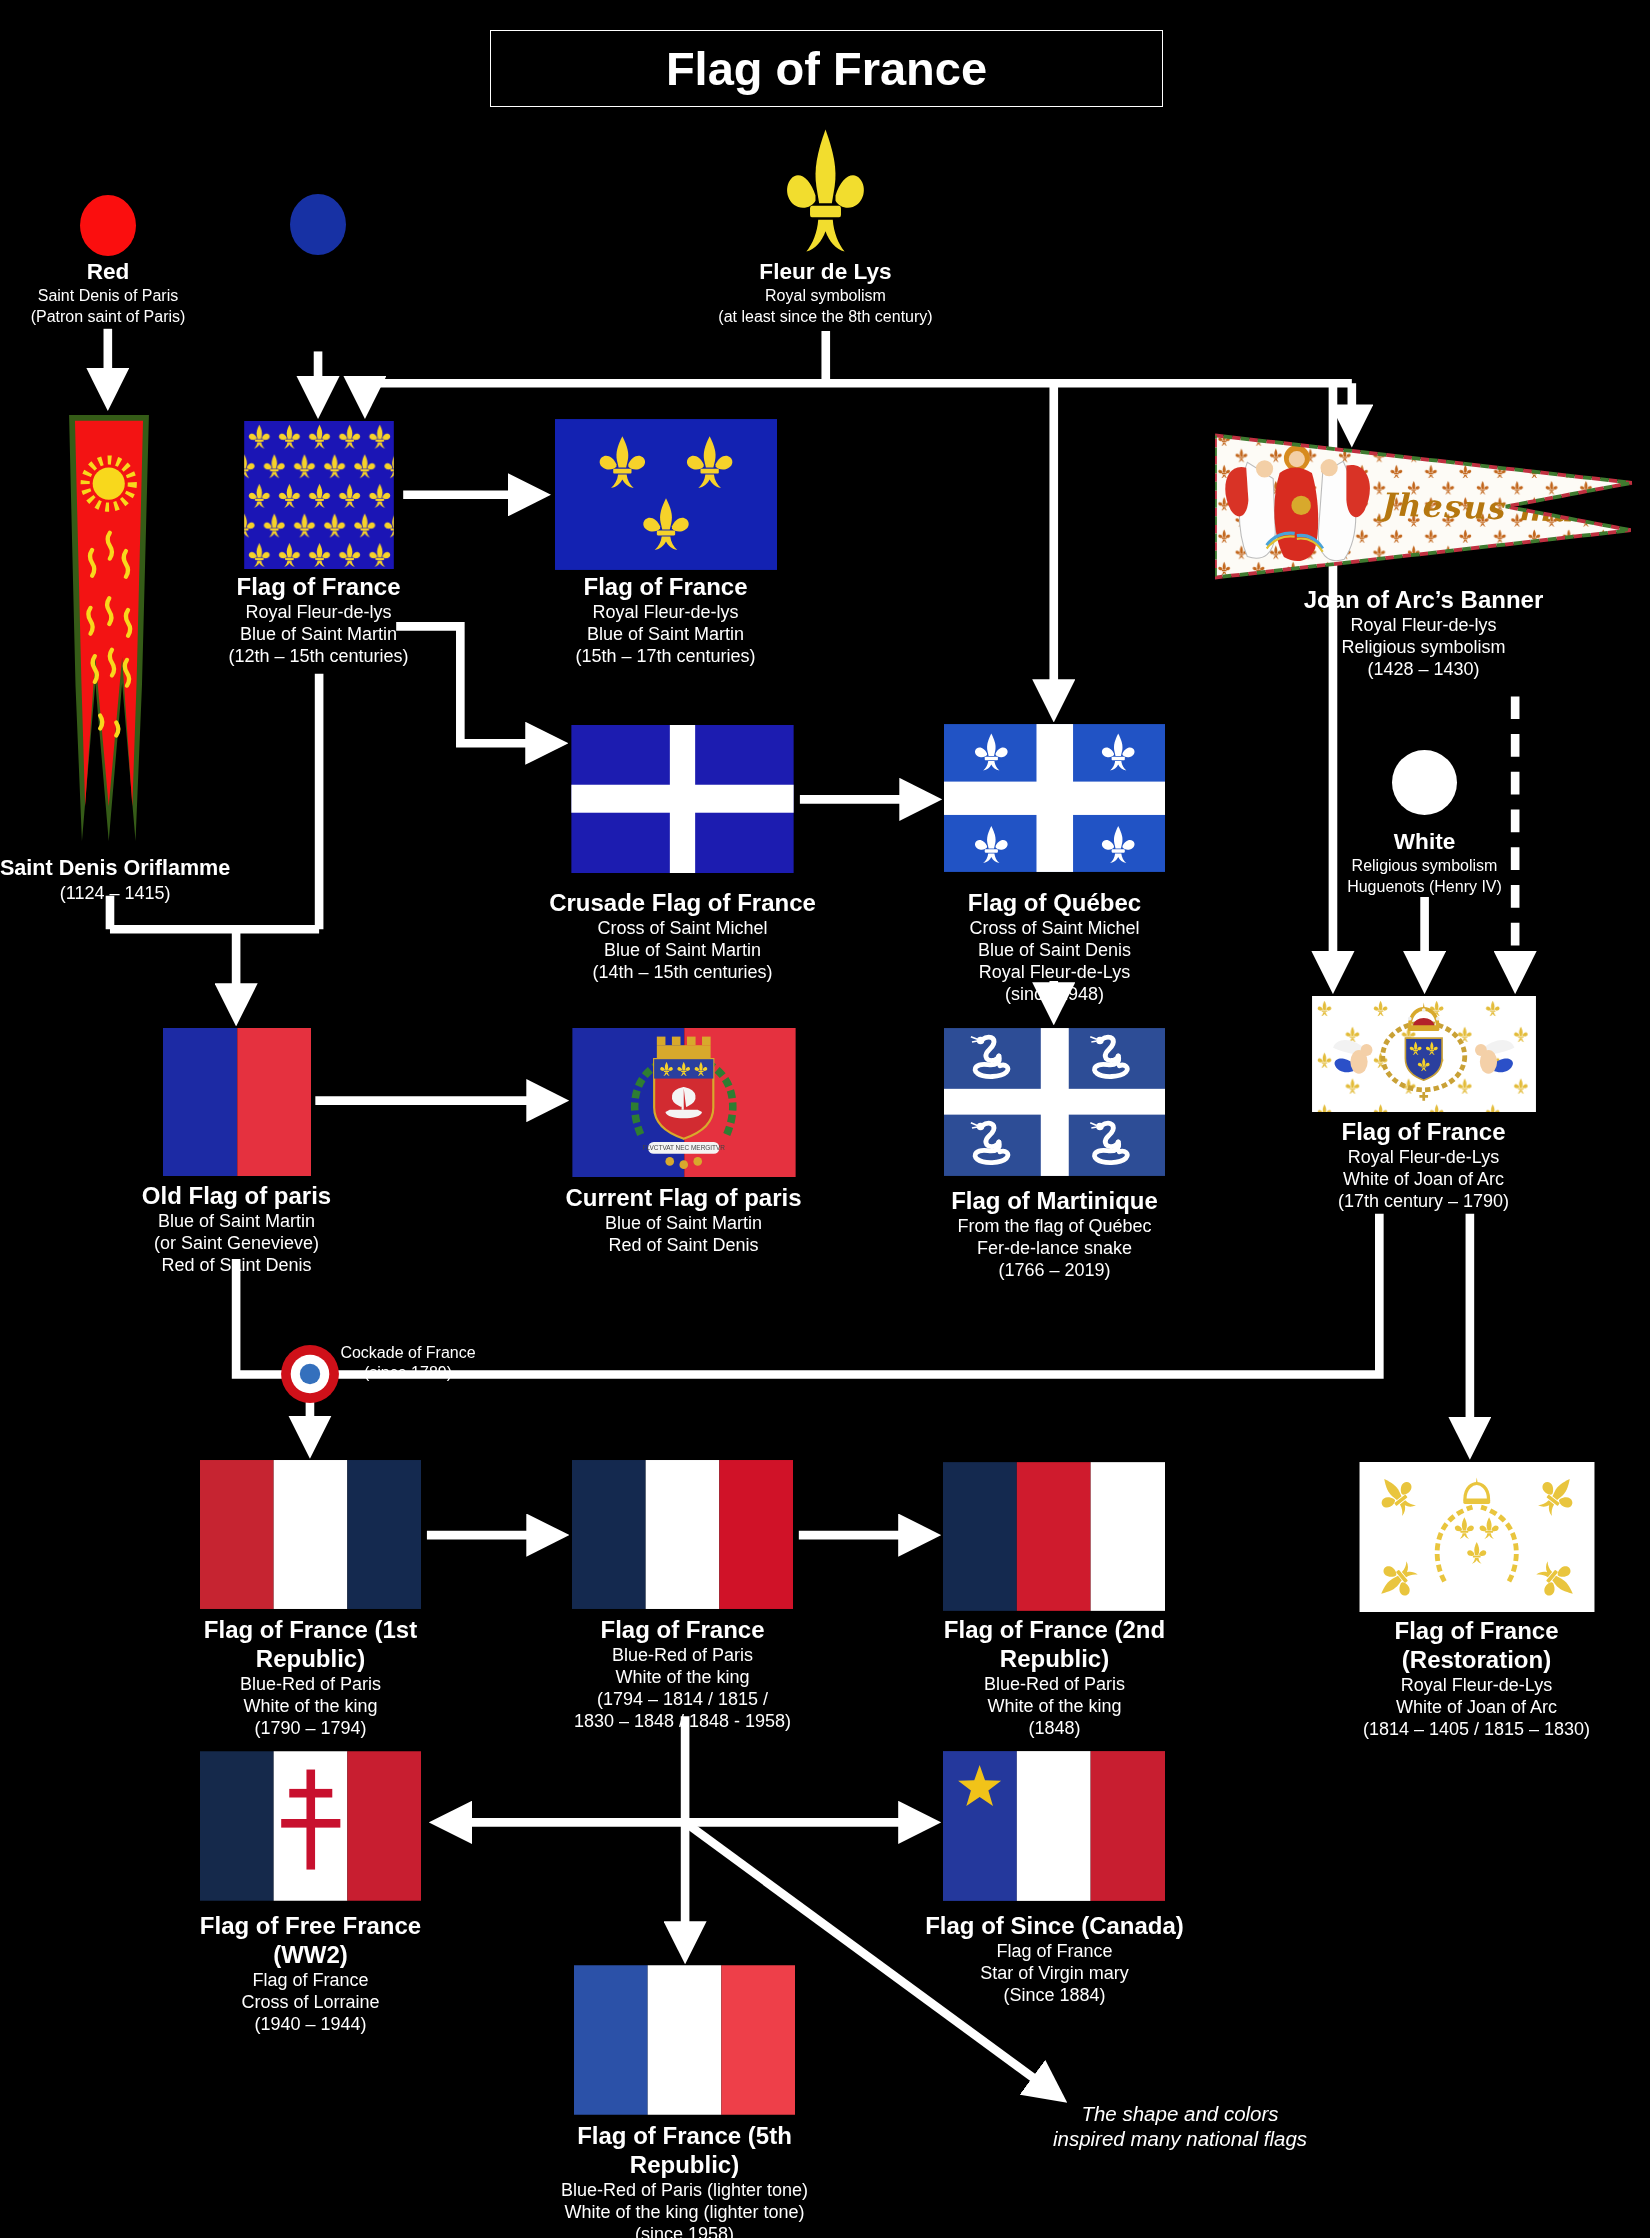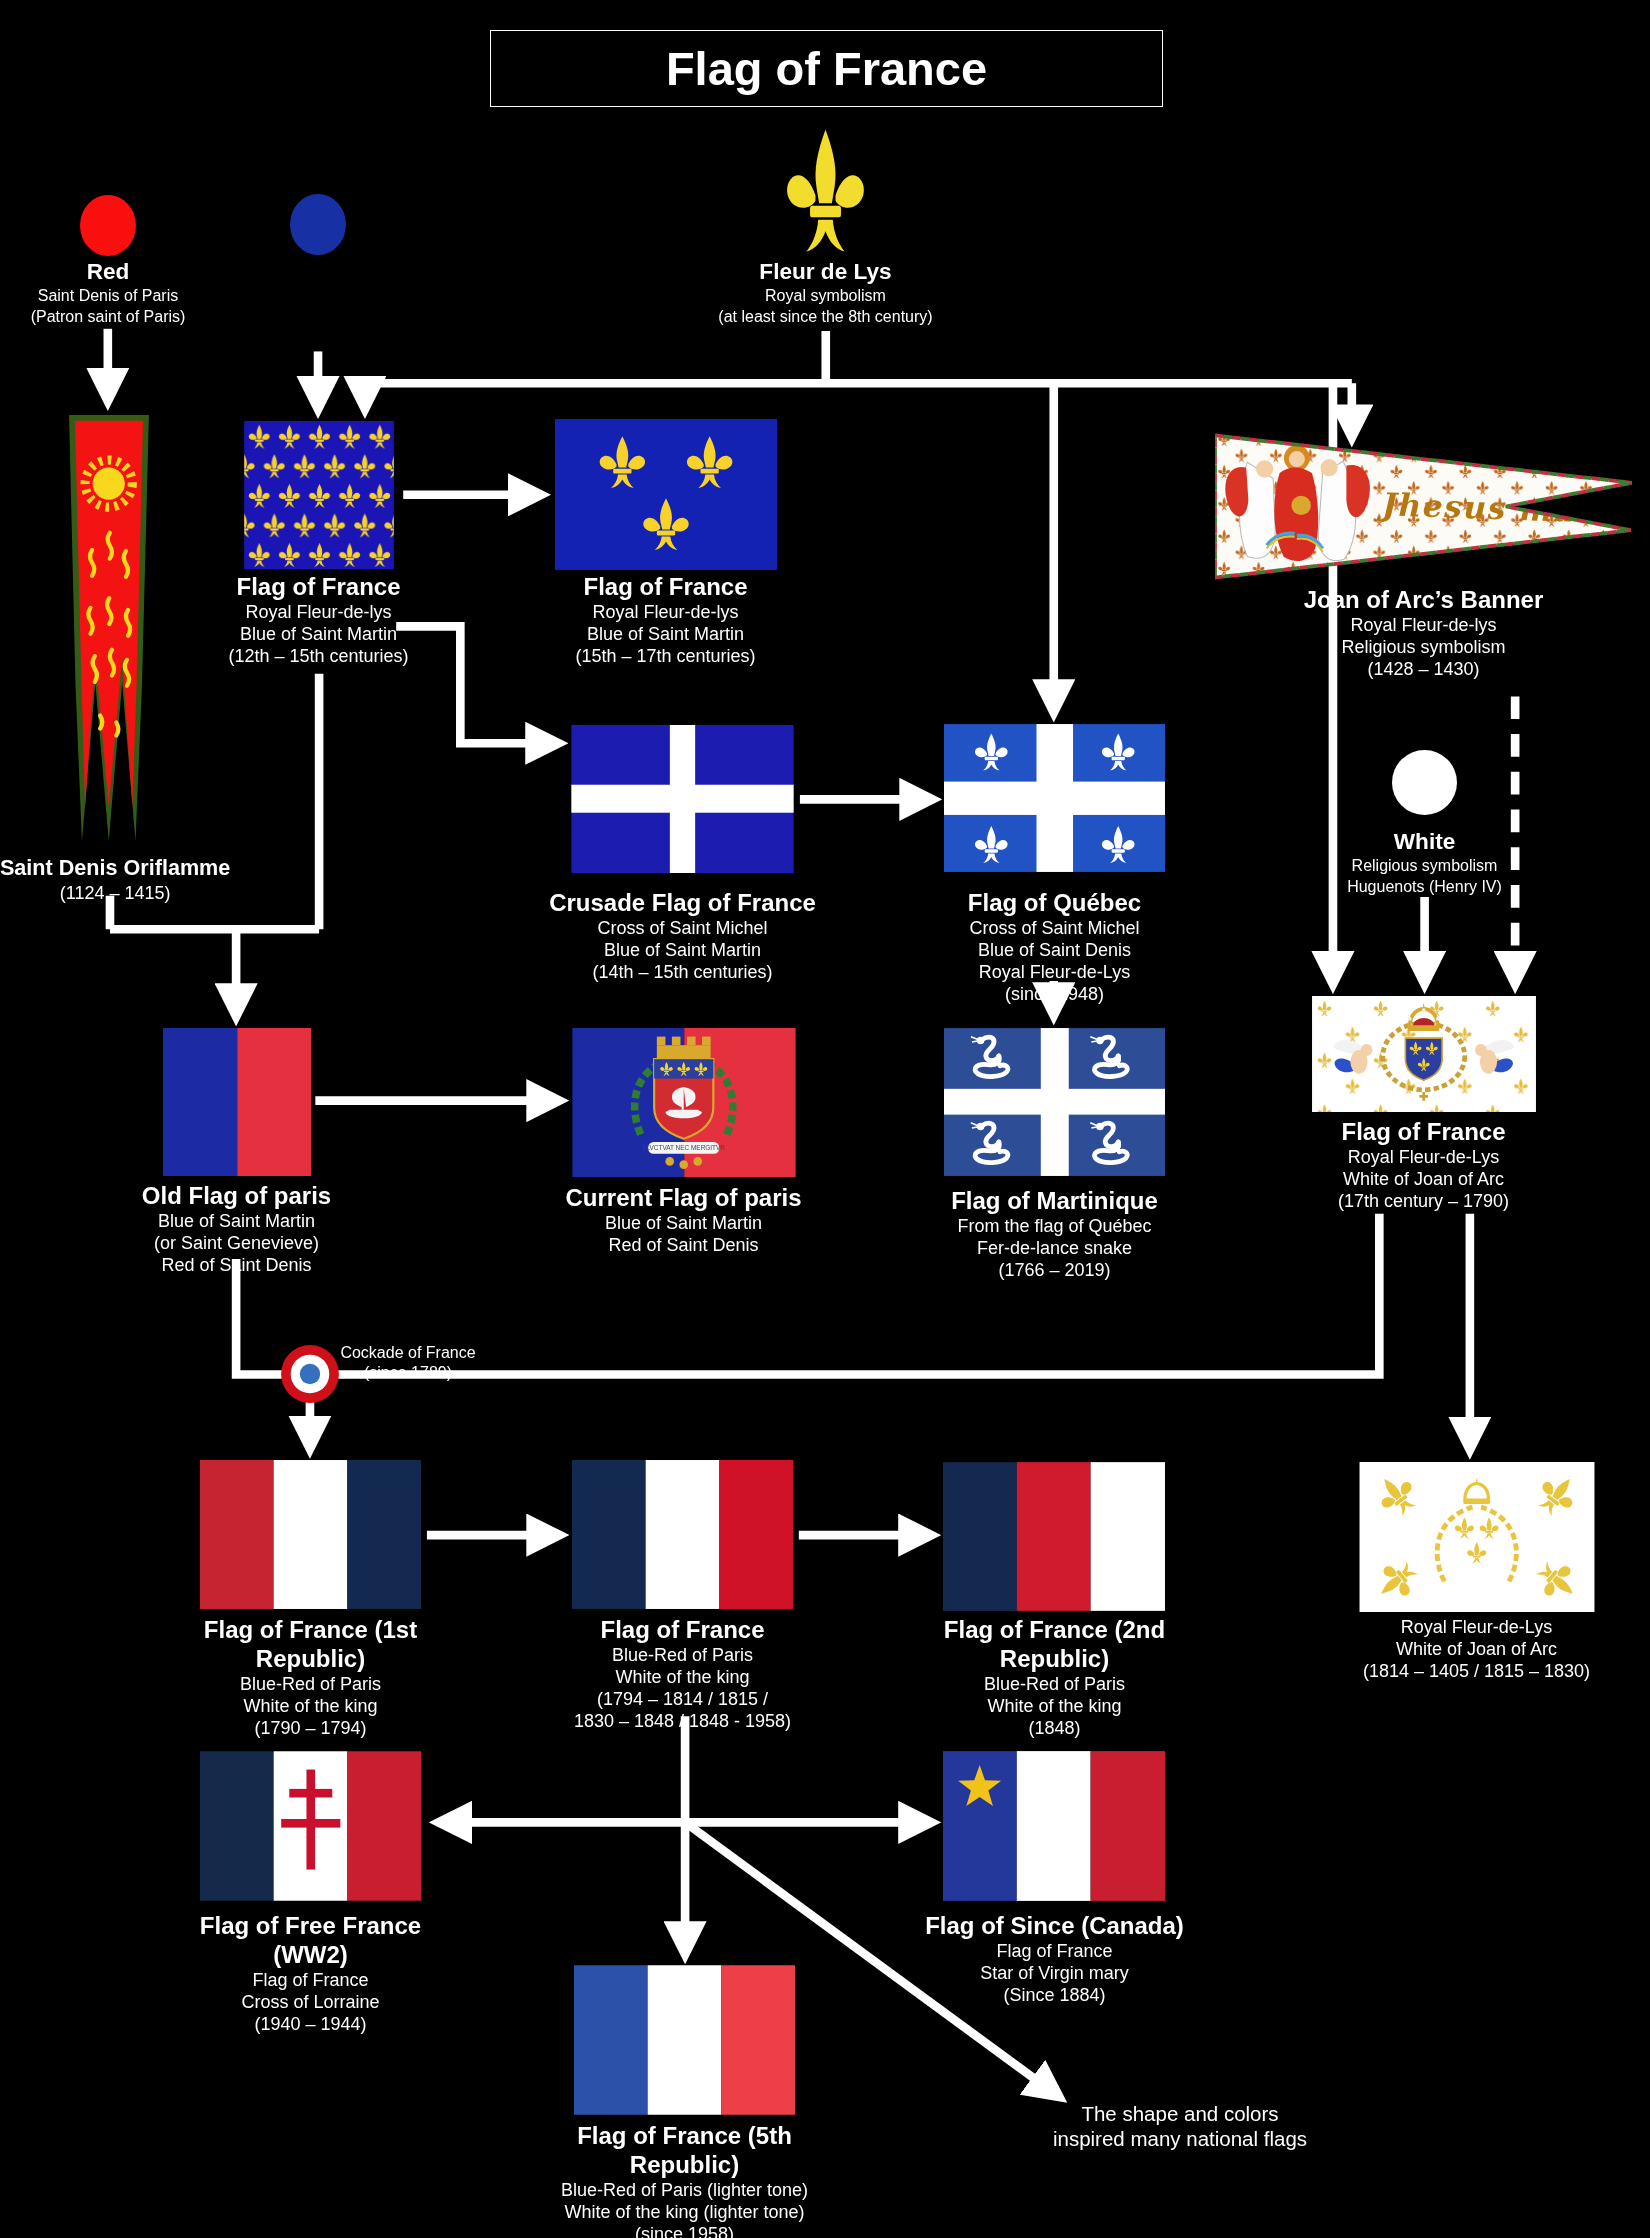--- a/index.html
+++ b/index.html
@@ -10,21 +10,21 @@
   .titlebox{position:absolute;left:490px;top:30px;width:671px;height:75px;border:1.6px solid #fff;
             display:flex;align-items:center;justify-content:center;}
   .titlebox .t{font-size:47px;font-weight:bold;}
   .lbl{position:absolute;text-align:center;}
   .lbl .t{font-size:24px;font-weight:600;line-height:29px;}
   .lbl .l{font-size:18px;line-height:22px;}
   .lbl2{position:absolute;text-align:center;}
   .lbl2 .t{font-size:22.6px;font-weight:600;line-height:28px;}
   .lbl2 .l{font-size:16px;line-height:20.5px;}
   .small-lbl{position:absolute;text-align:center;font-size:16px;line-height:20px;margin-top:25px;}
-  .note{position:absolute;text-align:center;font-size:20.5px;line-height:25px;}
+  .note{position:absolute;text-align:center;font-size:20.5px;line-height:25px;font-style:italic;}
   .circ{position:absolute;border-radius:50%;}
   svg{display:block;}
 </style>
 </head>
 <body>
 
 <div id="canvas">
 
   <svg width="0" height="0" style="position:absolute" aria-hidden="true">
     <defs>
@@ -395,20 +395,21 @@
         <path d="M-22,10 C-22,-14 -7,-20 0,-20 C7,-20 22,-14 22,10" fill="none" stroke="#e9c53e" stroke-width="6"></path>
         <rect x="-25" y="8" width="50" height="10" rx="3" fill="#e9c53e"></rect>
         <path d="M-2,-20 L0,-31 L2,-20 Z" fill="#e9c53e"></path>
       </g>
       <use href="#fdl" x="-44" y="-44" width="42" height="42" fill="#e9c53e"></use>
       <use href="#fdl" x="2" y="-44" width="42" height="42" fill="#e9c53e"></use>
       <use href="#fdl" x="-21" y="2" width="42" height="42" fill="#e9c53e"></use>
     </g>
   </svg>
   <div class="lbl" style="left:1331px;top:1616px;width:291px">
+    <div class="t">Flag of France (Restoration)</div>
     <div class="l">Royal Fleur-de-Lys</div>
     <div class="l">White of Joan of Arc</div>
     <div class="l">(1814 – 1405 / 1815 – 1830)</div>
   </div>
 
   <svg class="abs" style="left:200px;top:1751px" width="221" height="150" viewBox="0 0 411 278">
     <rect width="137" height="278" fill="#15294b"></rect>
     <rect x="137" width="137" height="278" fill="#fff"></rect>
     <rect x="274" width="137" height="278" fill="#c81e30"></rect>
     <g fill="#c8102e">

